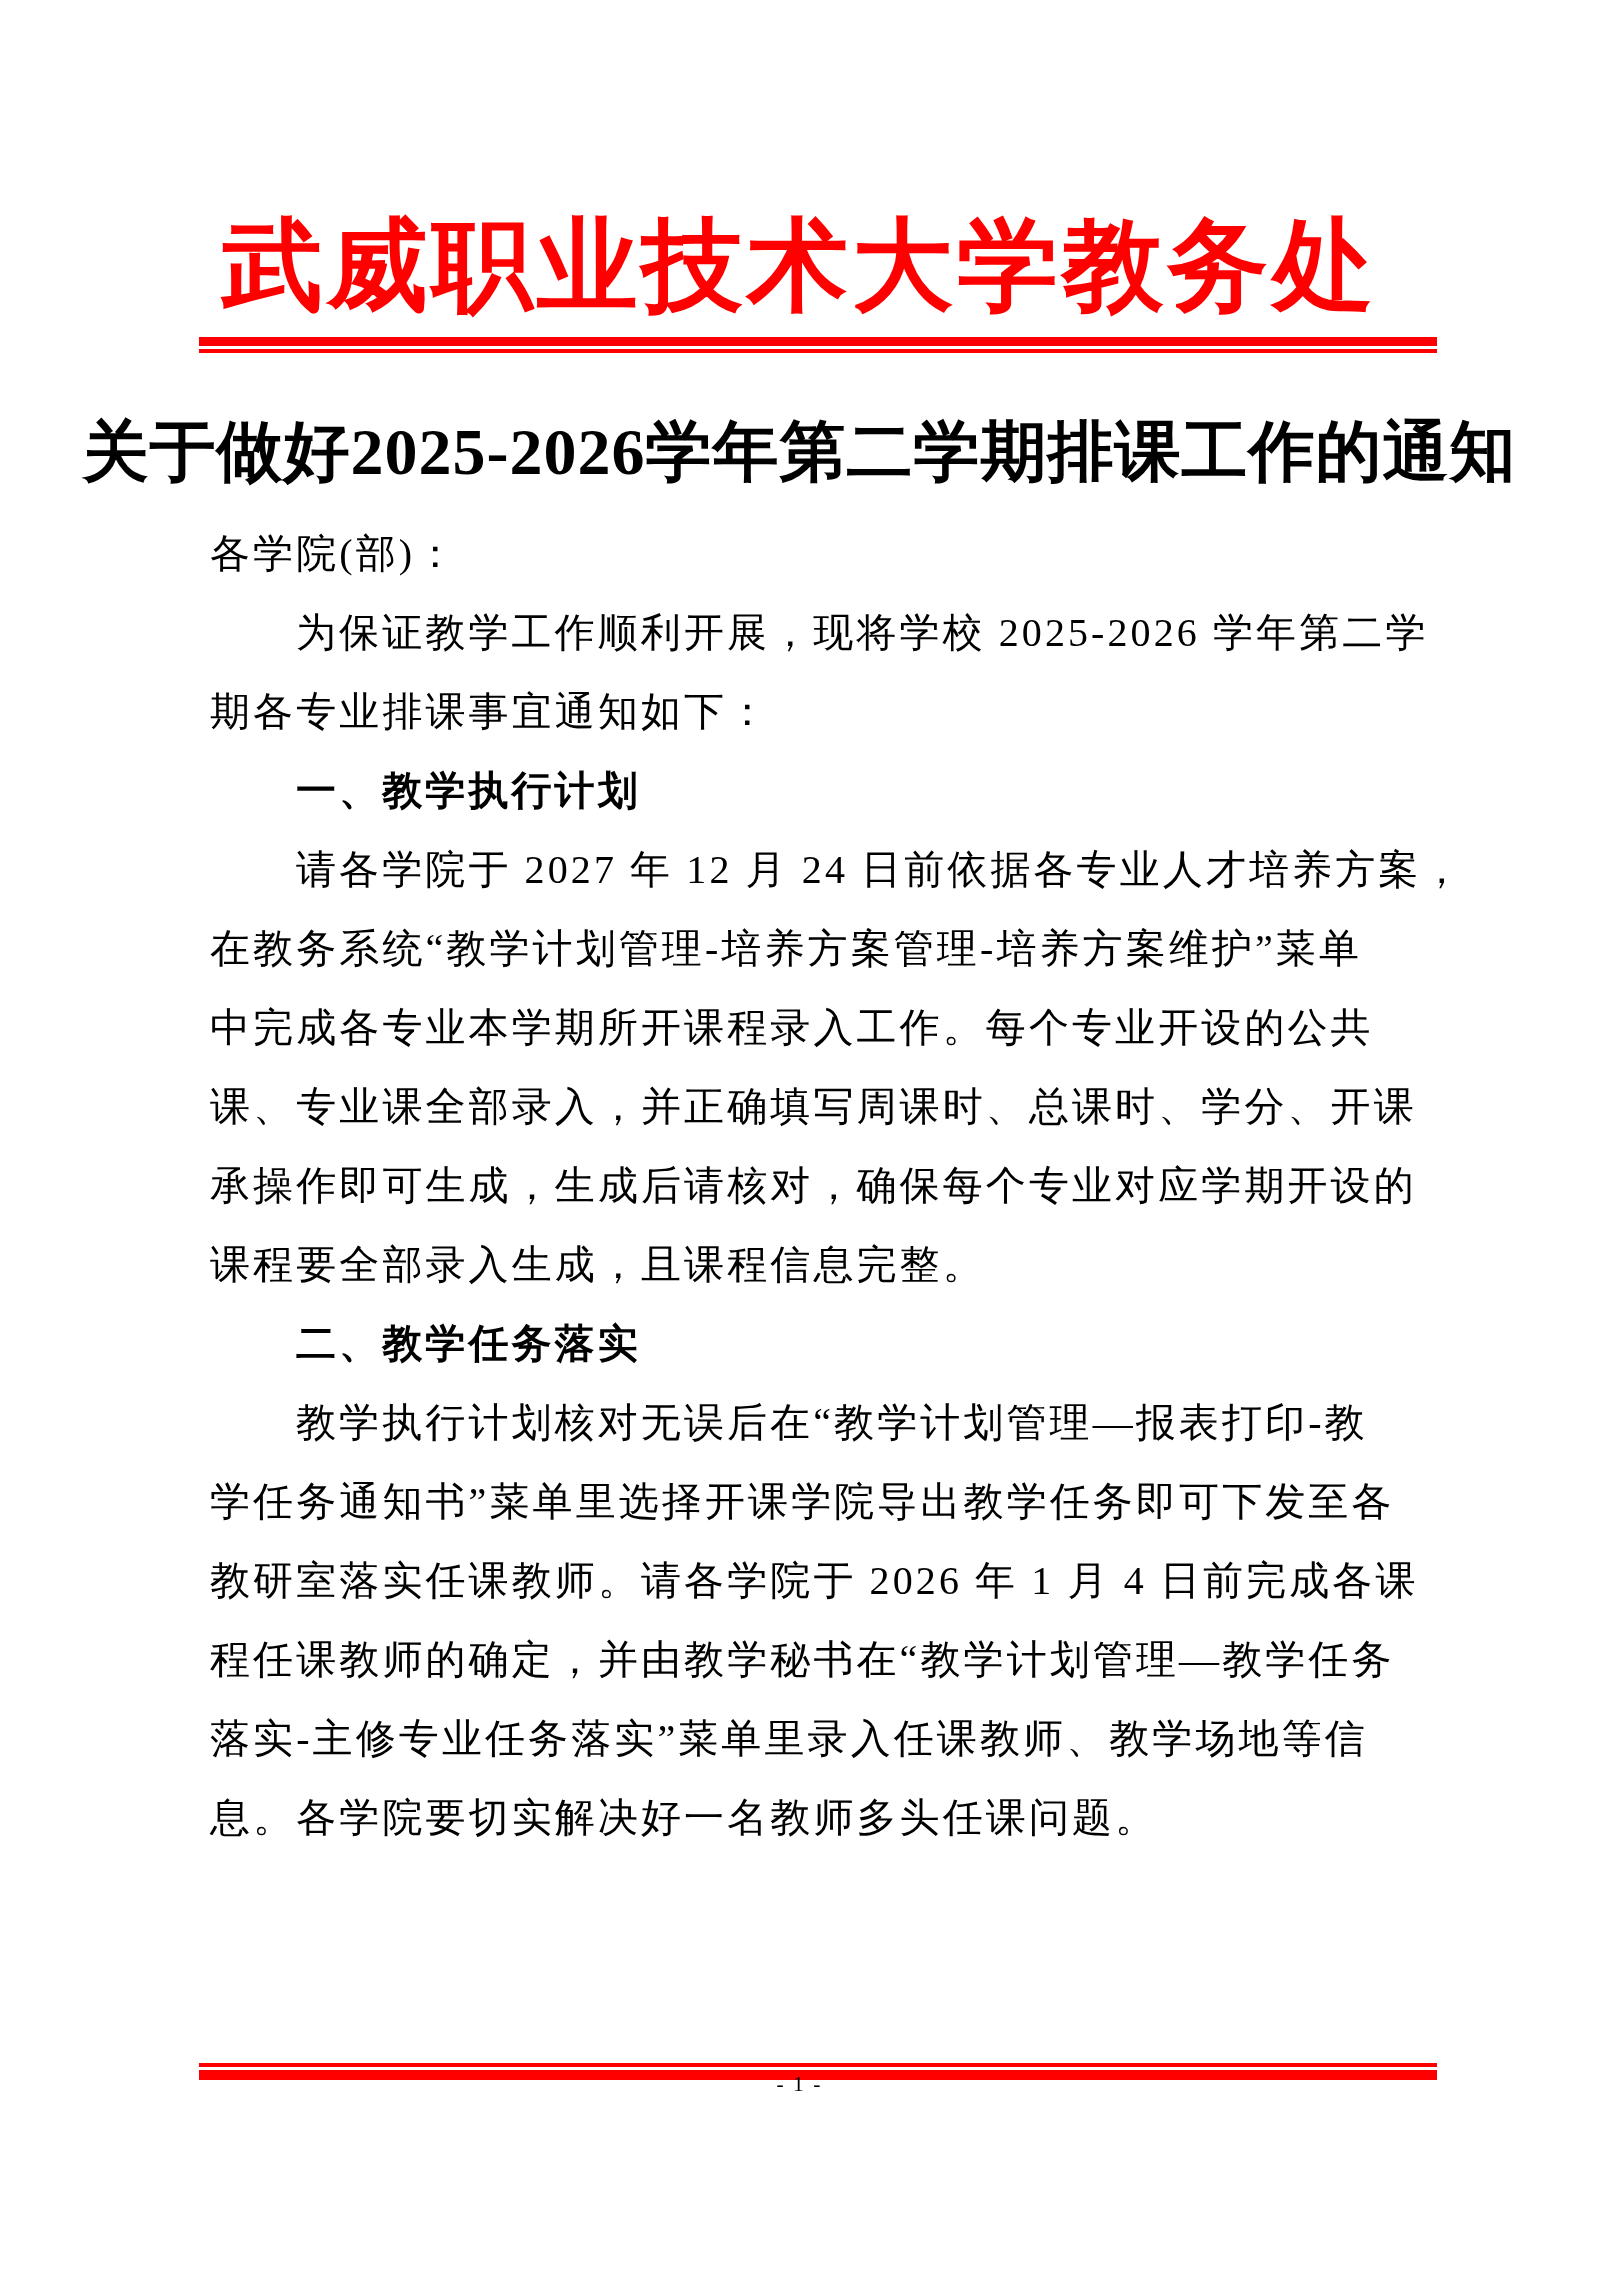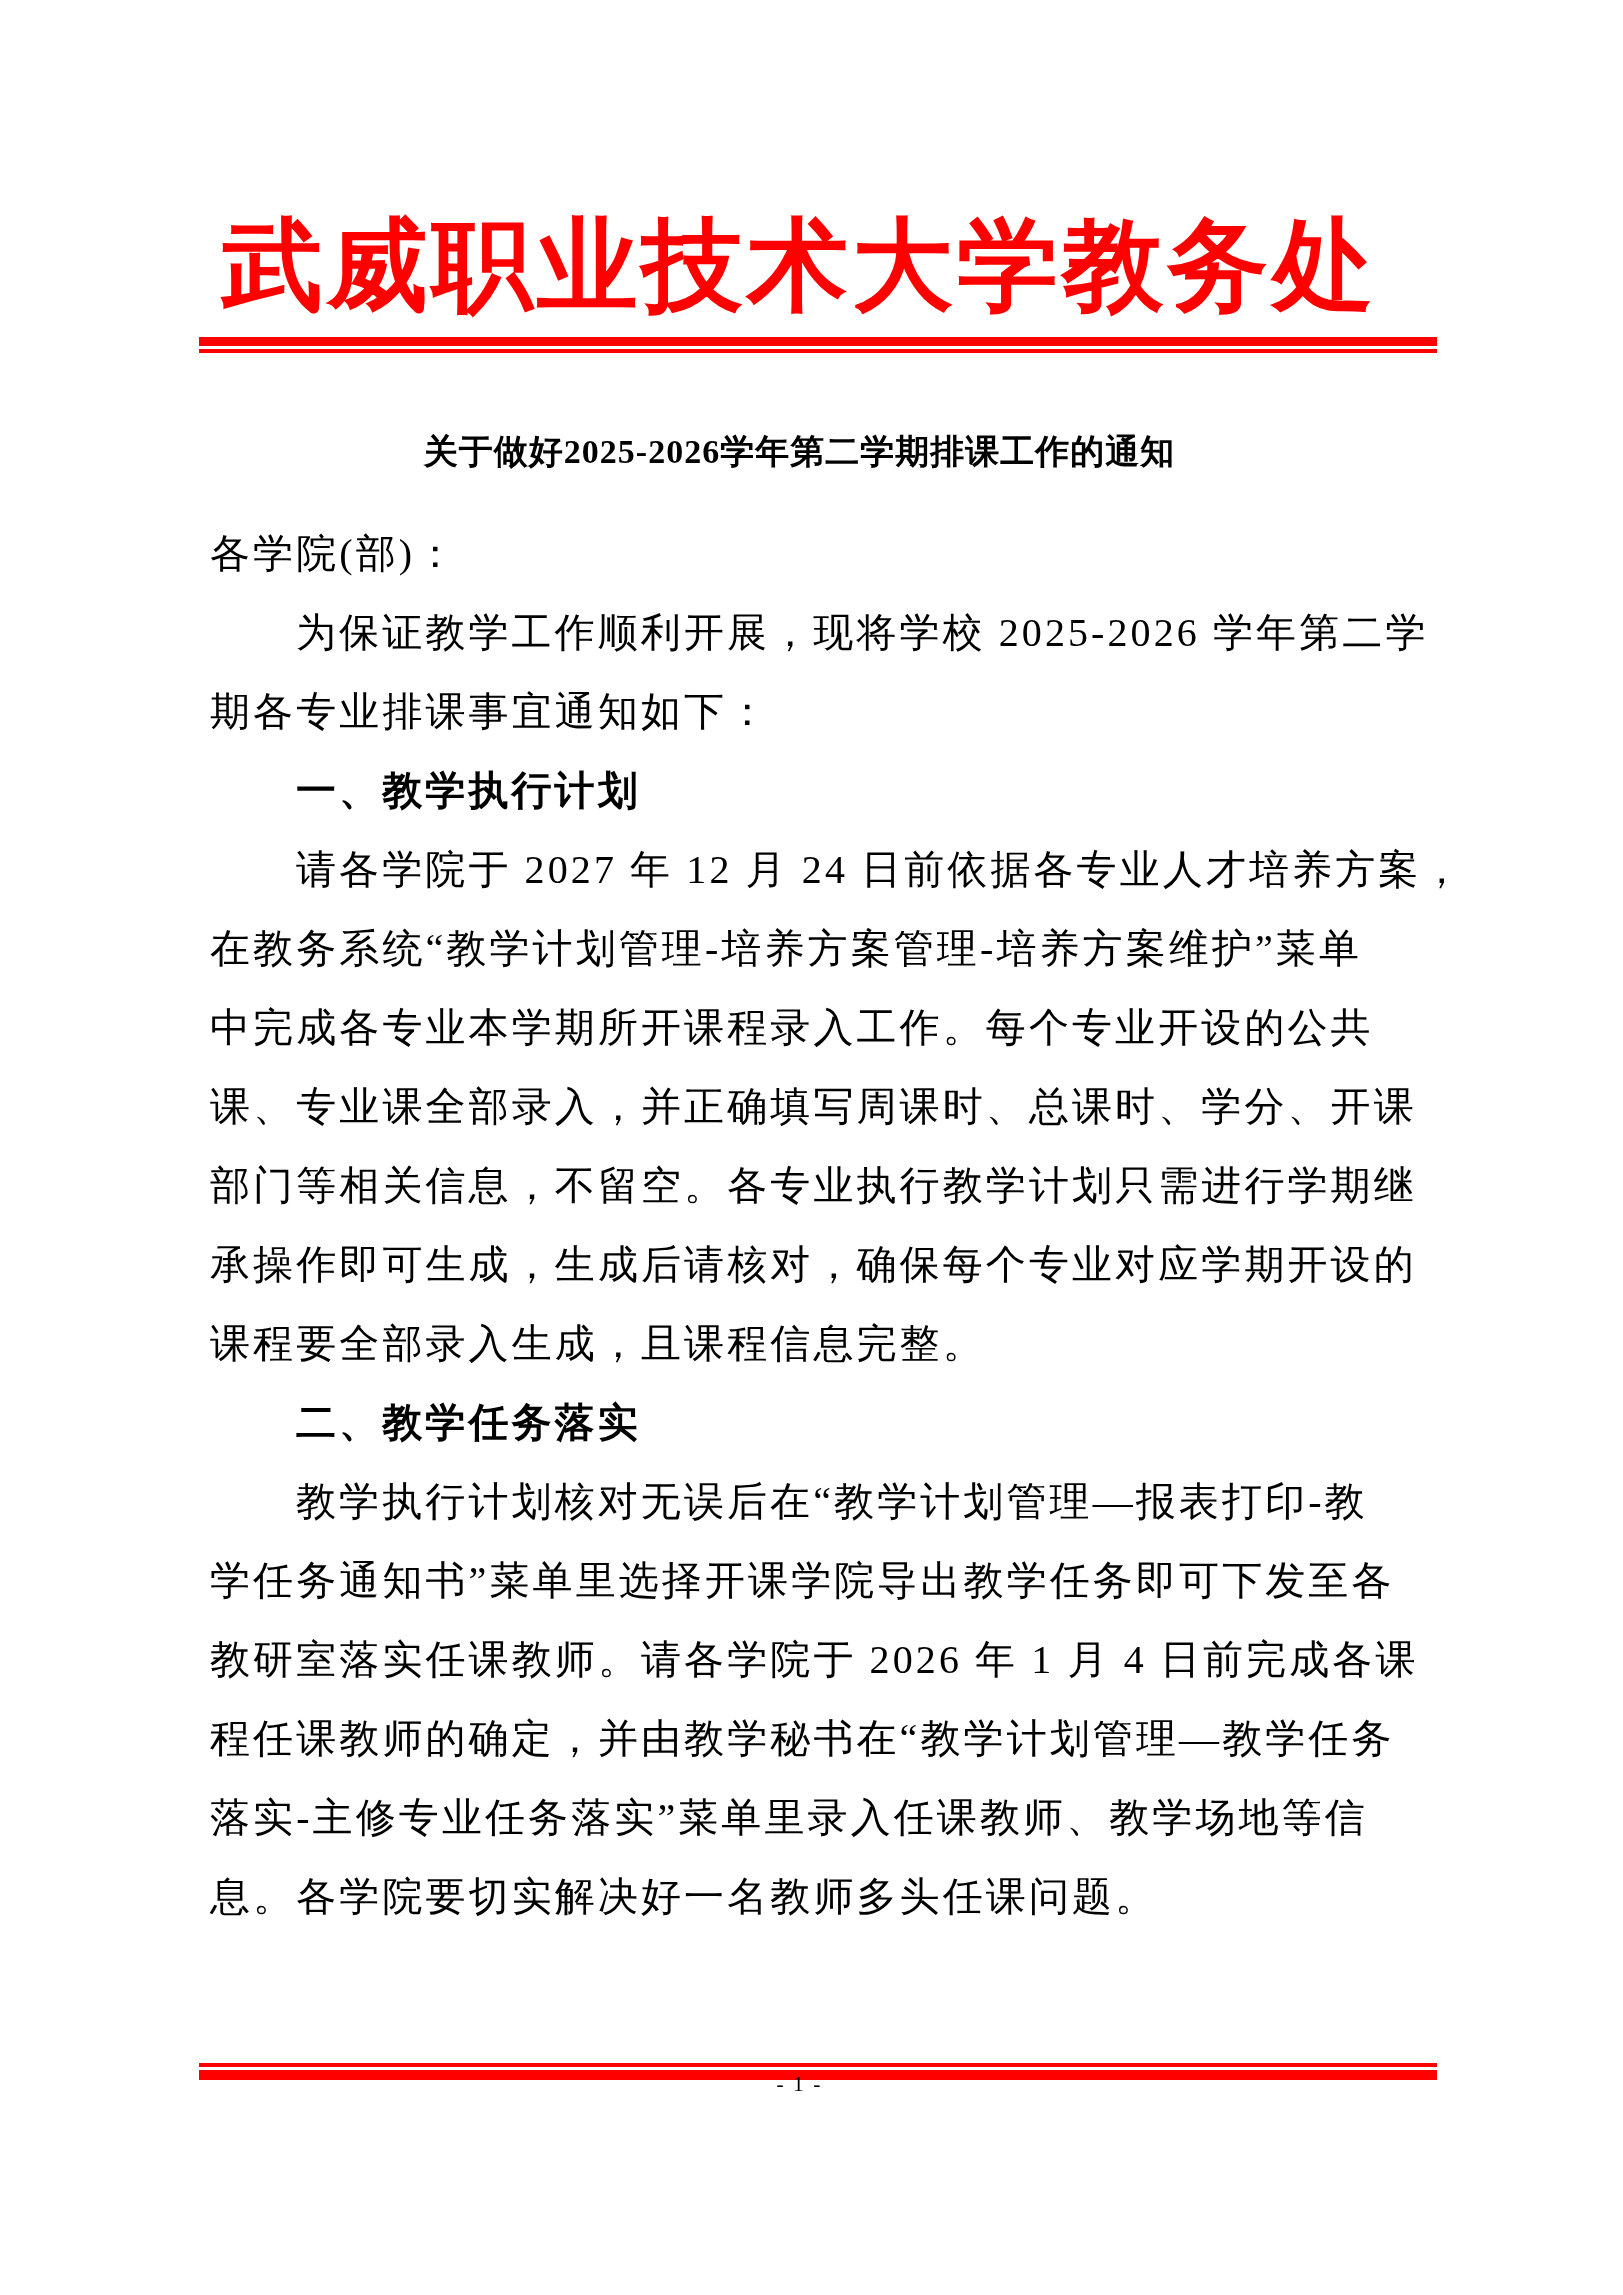--- a/index.html
+++ b/index.html
@@ -20,21 +20,21 @@
     color:var(--red);
   }
   .rule { position:absolute; left:199px; width:1238px; background:var(--red); }
   .rule-header-thick { top:337px; height:9.2px; }
   .rule-header-thin  { top:349px; height:4.1px;  }
   .rule-footer-thin  { top:2063px; height:3.6px;  }
   .rule-footer-thick { top:2070px; height:9.7px; }
   .doc-title {
     position:absolute; top:422px; left:0; width:100%;
     text-align:center; white-space:nowrap;
-    font-size:34px; line-height:60px; font-weight:bold;
+    font-size:66px; line-height:60px; font-weight:bold;
     letter-spacing:1px;
   }
   .body-block {
     position:absolute; top:514px; left:210px; width:1227px;
     font-size:40px; line-height:79px; letter-spacing:3.1px;
   }
   .line { white-space:nowrap; height:79px; }
   .line.indent { text-indent:86px; }
   .line.heading { font-weight:bold; }
   .page-num {
@@ -58,21 +58,20 @@
 
   <div class="body-block" id="body-lines">
       <div class="line">各学院(部)：</div>
       <div class="line indent">为保证教学工作顺利开展，现将学校 2025-2026 学年第二学</div>
       <div class="line">期各专业排课事宜通知如下：</div>
       <div class="line heading indent">一、教学执行计划</div>
       <div class="line indent">请各学院于 2027 年 12 月 24 日前依据各专业人才培养方案，</div>
       <div class="line">在教务系统“教学计划管理-培养方案管理-培养方案维护”菜单</div>
       <div class="line">中完成各专业本学期所开课程录入工作。每个专业开设的公共</div>
       <div class="line">课、专业课全部录入，并正确填写周课时、总课时、学分、开课</div>
-      <div class="line">部门等相关信息，不留空。各专业执行教学计划只需进行学期继</div>
       <div class="line">承操作即可生成，生成后请核对，确保每个专业对应学期开设的</div>
       <div class="line">课程要全部录入生成，且课程信息完整。</div>
       <div class="line heading indent">二、教学任务落实</div>
       <div class="line indent">教学执行计划核对无误后在“教学计划管理—报表打印-教</div>
       <div class="line">学任务通知书”菜单里选择开课学院导出教学任务即可下发至各</div>
       <div class="line">教研室落实任课教师。请各学院于 2026 年 1 月 4 日前完成各课</div>
       <div class="line">程任课教师的确定，并由教学秘书在“教学计划管理—教学任务</div>
       <div class="line">落实-主修专业任务落实”菜单里录入任课教师、教学场地等信</div>
       <div class="line">息。各学院要切实解决好一名教师多头任课问题。</div>
     </div>

